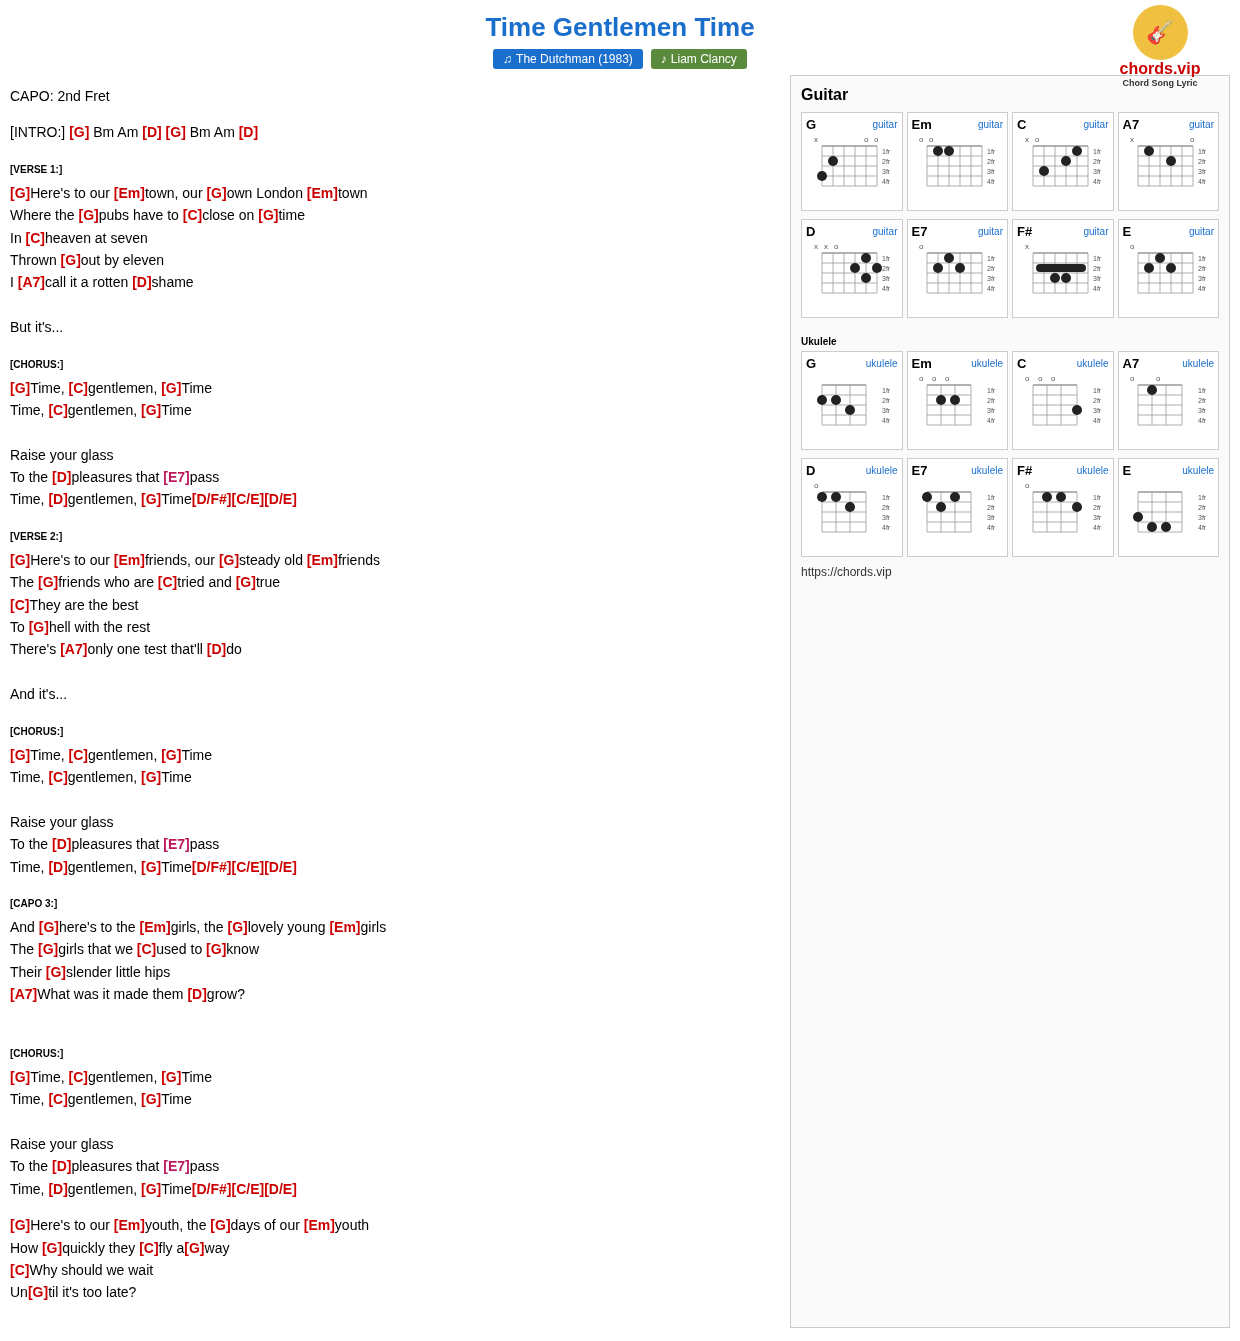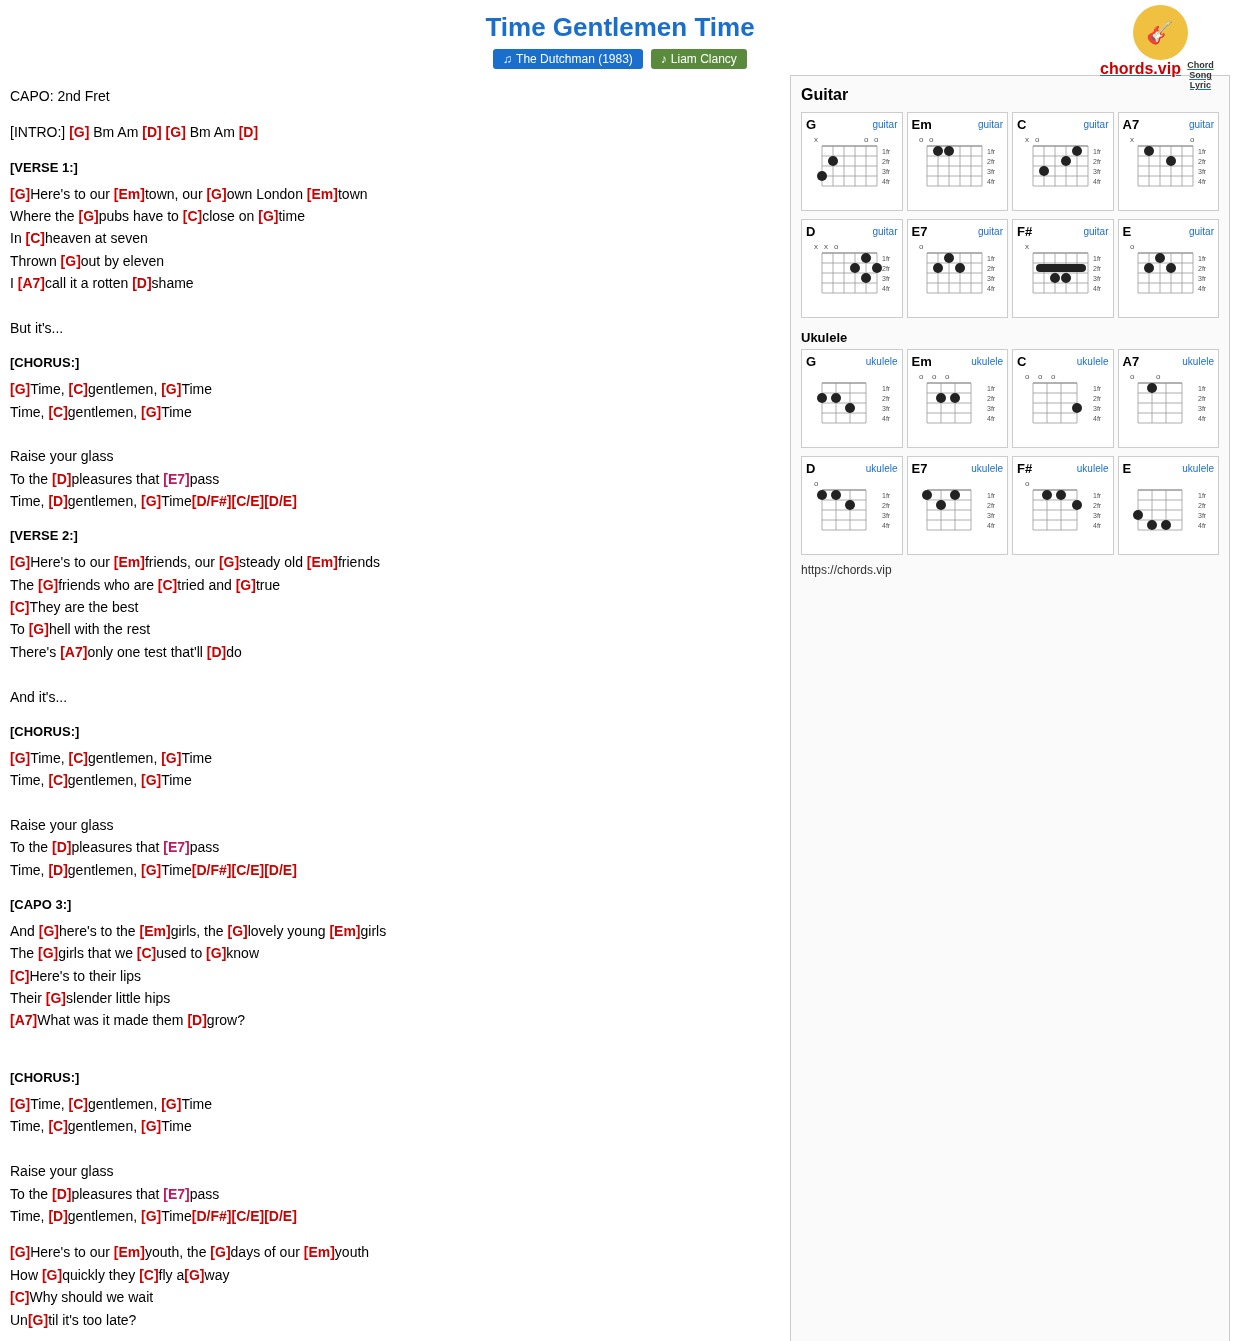--- a/index.html
+++ b/index.html
@@ -63,26 +63,25 @@
       height: 55px;
       background: #f0c040;
       border-radius: 50%;
       display: inline-flex;
       align-items: center;
       justify-content: center;
       font-size: 22px;
     }
     .logo-text {
       display: inline-flex;
-      flex-direction: row;
+      flex-direction: column;
       font-size: 11px;
       font-weight: bold;
       color: #1a6ecc;
       vertical-align: middle;
-      text-decoration: underline;
     }
     .logo-vip { color: #cc0000; font-size: 16px; }
 
     .content-area {
       display: flex;
       flex-direction: row;
       padding: 0 10px;
     }
     .lyrics-panel {
       flex: 1;
@@ -96,23 +95,23 @@
       margin-left: 10px;
       background: #fafafa;
       flex-shrink: 0;
     }
     .chord-panel-title {
       font-size: 16px;
       font-weight: bold;
       margin-bottom: 8px;
     }
     .section-label {
-      font-size: 13px;
+      font-size: 10px;
       font-weight: bold;
-      margin: 12px 0 4px 0;
+      margin: 18px 0 4px 0;
     }
     .chord-grid {
       display: grid;
       grid-template-columns: repeat(4, 1fr);
       gap: 4px;
       margin-bottom: 8px;
     }
     .chord-box {
       border: 1px solid #ccc;
       background: #fff;
@@ -232,21 +231,20 @@
         <div class="lyric-line">&nbsp;</div>
         <div class="lyric-line">Raise your glass</div>
         <div class="lyric-line">To the <span class="chord-d">[D]</span>pleasures that <span class="chord-e7">[E7]</span>pass</div>
         <div class="lyric-line">Time, <span class="chord-d">[D]</span>gentlemen, <span class="chord-g">[G]</span>Time<span class="chord-df">[D/F#]</span><span class="chord-c">[C/E]</span><span class="chord-de">[D/E]</span></div>
       </div>
 
       <div class="lyric-section">
         <div class="section-label">[CAPO 3:]</div>
         <div class="lyric-line">And <span class="chord-g">[G]</span>here's to the <span class="chord-em">[Em]</span>girls, the <span class="chord-g">[G]</span>lovely young <span class="chord-em">[Em]</span>girls</div>
         <div class="lyric-line">The <span class="chord-g">[G]</span>girls that we <span class="chord-c">[C]</span>used to <span class="chord-g">[G]</span>know</div>
-        <div class="lyric-line"><span class="chord-c">[C]</span>Here's to their lips</div>
         <div class="lyric-line">Their <span class="chord-g">[G]</span>slender little hips</div>
         <div class="lyric-line"><span class="chord-a7">[A7]</span>What was it made them <span class="chord-d">[D]</span>grow?</div>
         <div class="lyric-line">&nbsp;</div>
       </div>
 
       <div class="lyric-section">
         <div class="section-label">[CHORUS:]</div>
         <div class="lyric-line"><span class="chord-g">[G]</span>Time, <span class="chord-c">[C]</span>gentlemen, <span class="chord-g">[G]</span>Time</div>
         <div class="lyric-line">Time, <span class="chord-c">[C]</span>gentlemen, <span class="chord-g">[G]</span>Time</div>
         <div class="lyric-line">&nbsp;</div>

